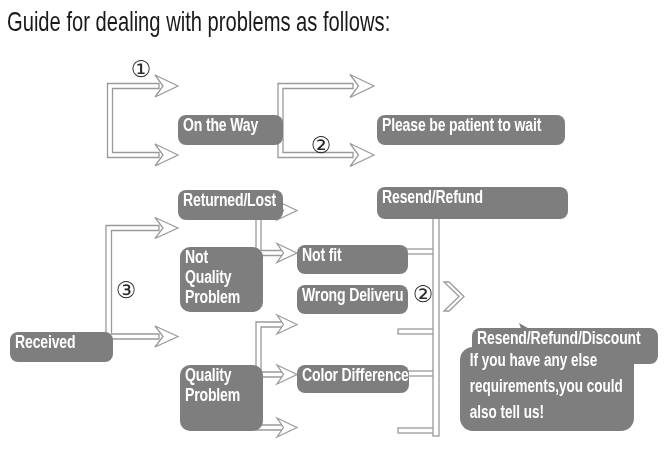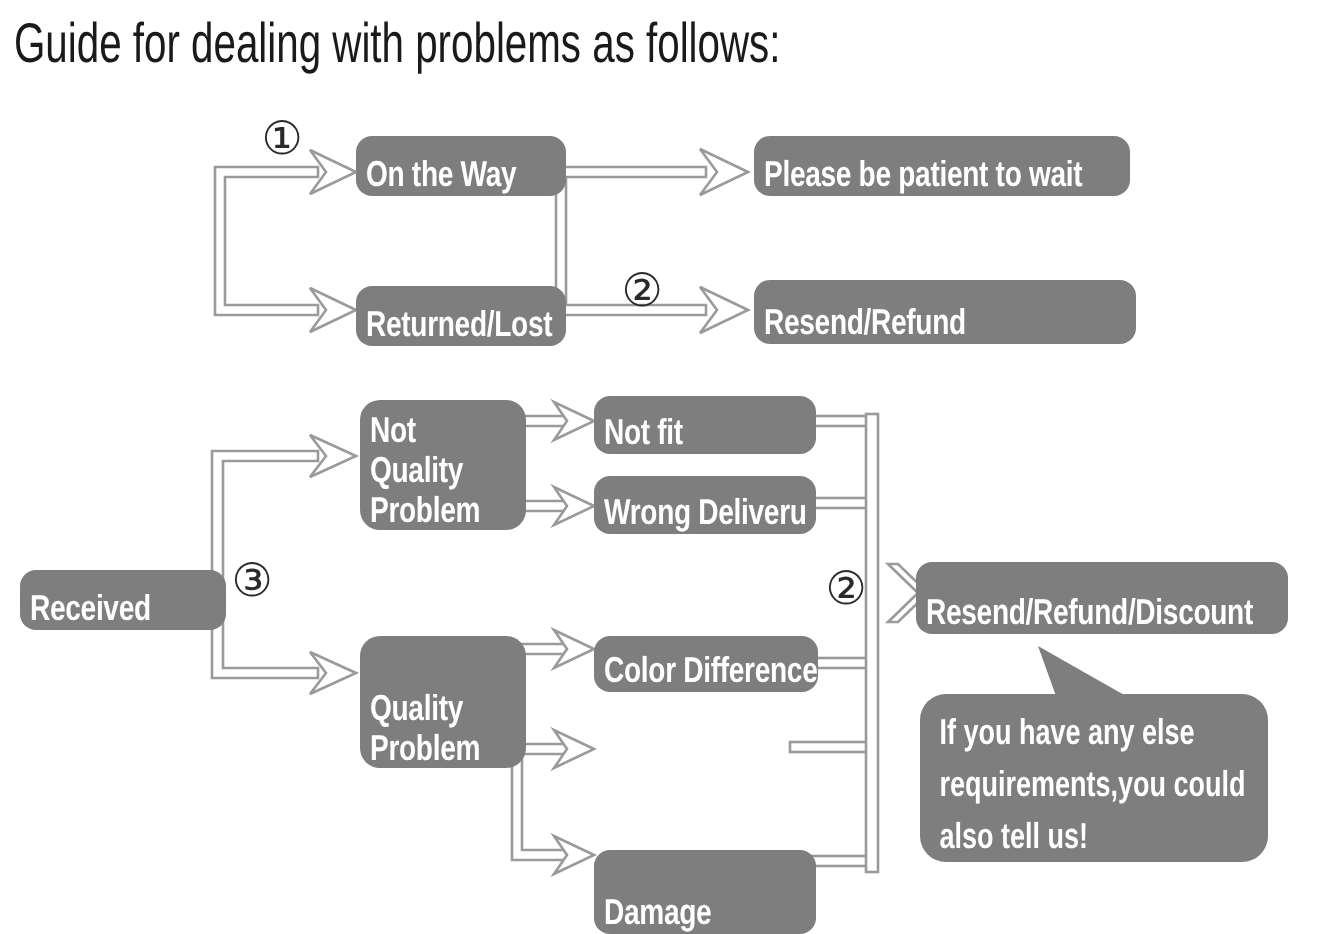--- a/index.html
+++ b/index.html
@@ -11,56 +11,56 @@
     position:absolute; left:7px; top:6px; font-size:28px; font-weight:normal;
     color:var(--color-title,#1a1a1a); white-space:nowrap;
     transform:scaleX(0.72); transform-origin:0 0;
   }
   .wires { position:absolute; left:0; top:0; z-index:1; }
   .wire { fill:#ffffff; stroke:var(--color-line,#9a9a9a); stroke-width:1.3; }
   .tail { fill:var(--color-box,#7e7e7e); stroke:none; }
   .node {
     position:absolute; z-index:2; background:var(--color-box,#7e7e7e);
     border-radius:8px; color:var(--color-text,#fff);
-    display:flex; align-items:flex-end; padding:0 5px; overflow:hidden;
+    display:flex; align-items:flex-start; padding:0 5px; overflow:hidden;margin-top:47px;
   }
   .lbl {
     font-size:18px; font-weight:bold; white-space:nowrap; letter-spacing:-0.2px;
     transform:scaleX(0.78); transform-origin:0 50%;
   }
   .lines { white-space:normal; line-height:20px; }
   .lines span { display:block; }
   .marker {
     position:absolute; z-index:2; width:26px; text-align:center;
     font-size:23px; line-height:24px; color:#2a2a2a;
   }
   .bubble {
     position:absolute; z-index:2; left:460px; top:347px; width:174px; height:84px;
     background:var(--color-box,#7e7e7e); border-radius:13px;
-    color:var(--color-text,#fff); display:flex; align-items:flex-end; overflow:hidden;
+    color:var(--color-text,#fff); display:flex; align-items:flex-start; overflow:hidden;
   }
   .blines {
     padding-left:13px; font-size:18px; font-weight:bold; line-height:26px;
     white-space:nowrap; transform:scaleX(0.75); transform-origin:0 50%;
   }
   
   .n-notrec{left:8px;top:105px;width:94px;height:30px}
   .n-otw{left:178px;top:68px;width:95px;height:30px}
   .n-rl{left:178px;top:143px;width:95px;height:30px}
   .n-wait{left:377px;top:68px;width:178px;height:30px}
   .n-rr{left:377px;top:140px;width:181px;height:32px}
   .n-rec{left:10px;top:285px;width:93px;height:30px}
   .n-nqp{left:180px;top:200px;width:73px;height:65px;border-radius:10px}
   .n-qp{left:180px;top:318px;width:73px;height:66px;border-radius:10px}
   .n-nf{left:297px;top:198px;width:101px;height:29px}
   .n-wd{left:297px;top:238px;width:101px;height:29px}
   .n-cd{left:297px;top:318px;width:102px;height:28px}
   .n-qd{left:297px;top:369px;width:99px;height:30px}
   .n-dmg{left:297px;top:425px;width:101px;height:42px}
-  .n-rrd{left:458px;top:281px;width:176px;height:36px}
+  .n-rrd{left:472px;top:281px;width:176px;height:36px}
   
   .m1{left:128px;top:57px}
   .m2a{left:308px;top:133px}
   .m3{left:113px;top:278px}
   .m2b{left:410px;top:282px}
 </style>
 </head>
 <body>
 
 <div class="stage">

